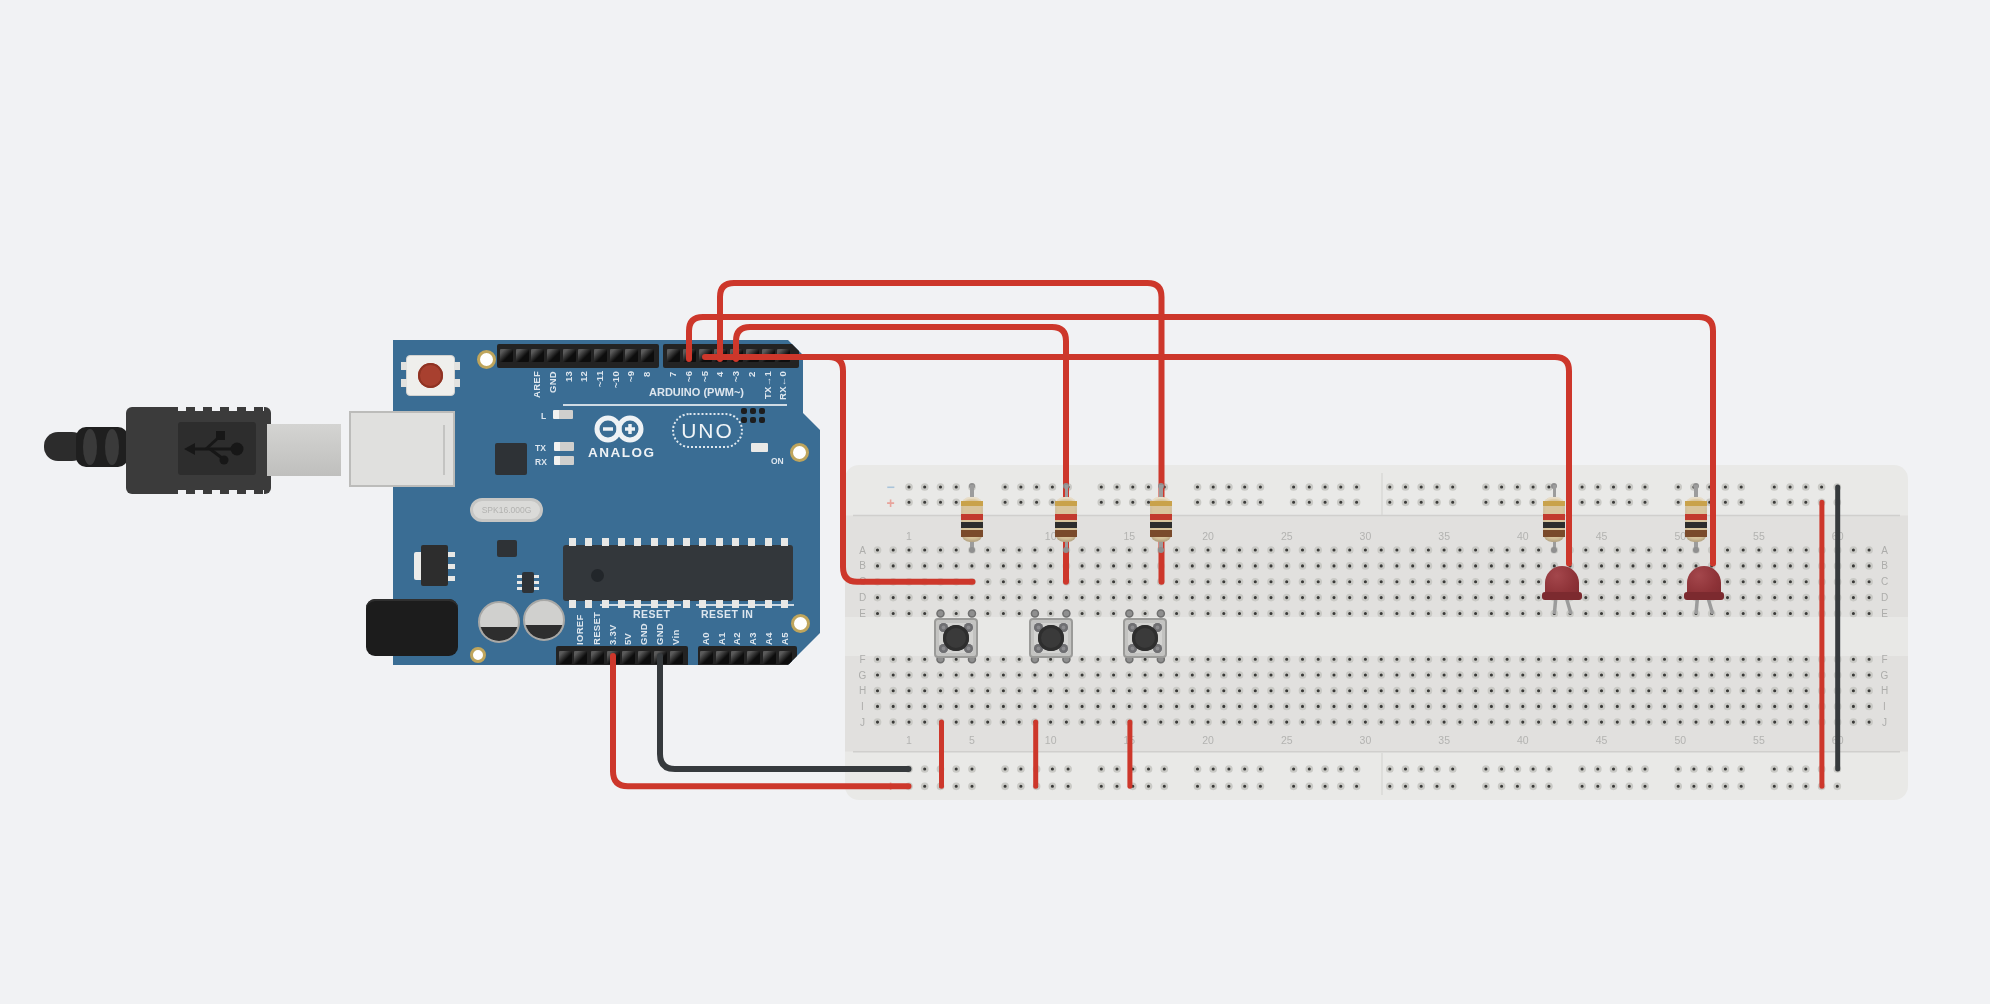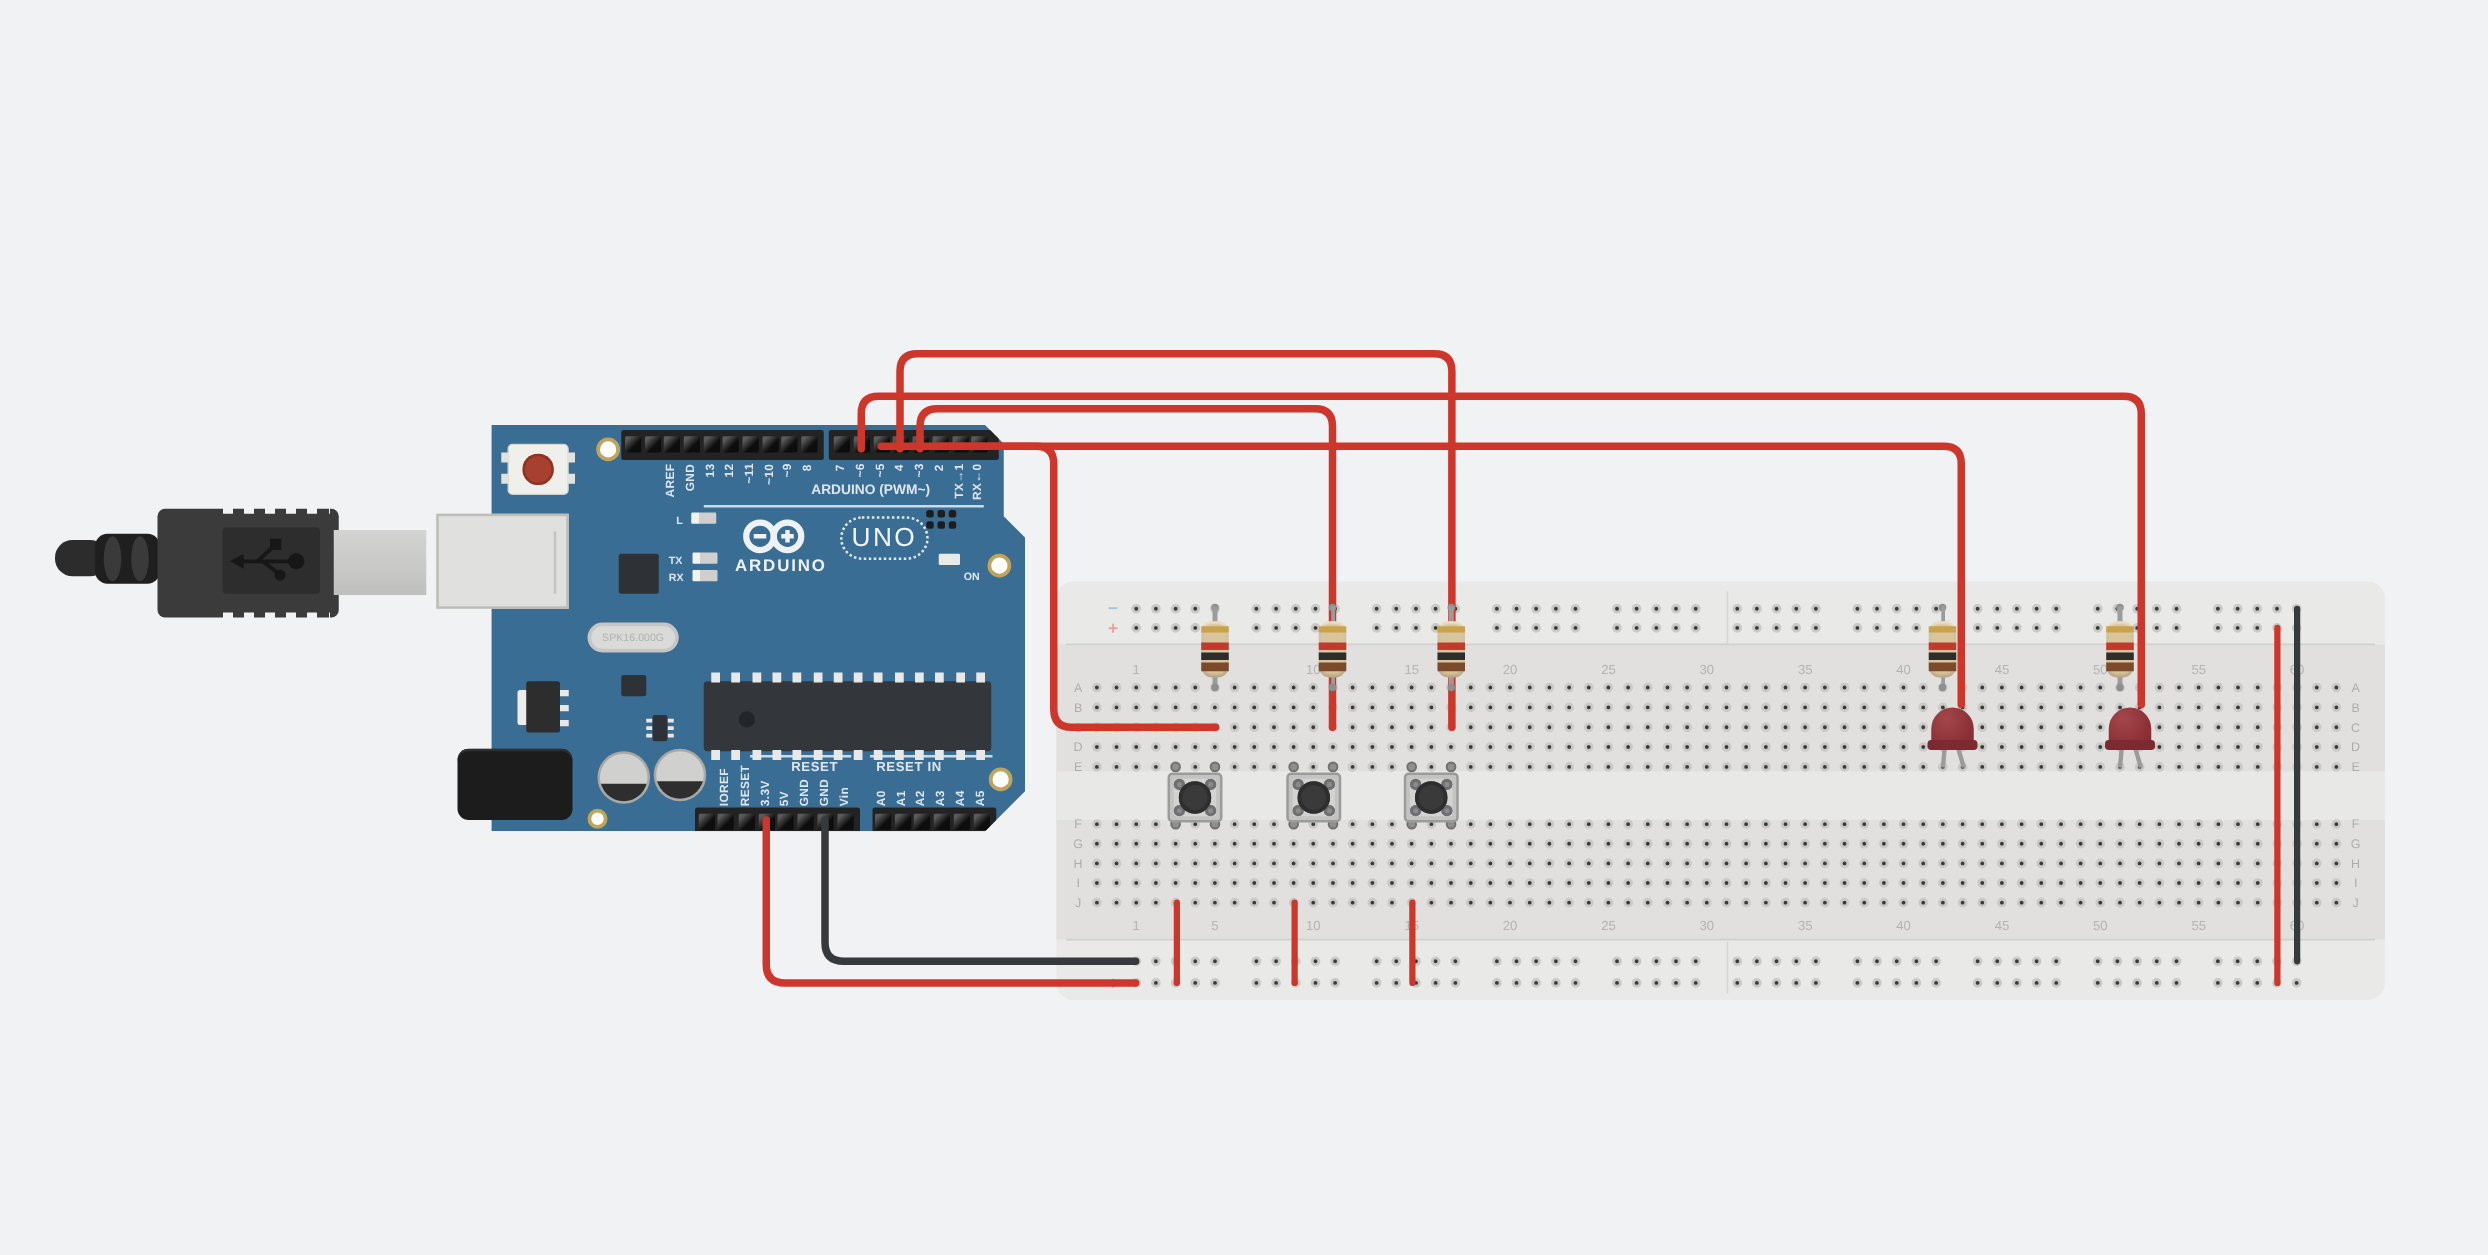--- a/index.html
+++ b/index.html
@@ -1008,21 +1008,21 @@
     <div class="ledbar" style="left:358px;top:103px;width:17px;background:#e9e9e7;"></div>
     <div class="ledlbl" style="left:378px;top:116px;">ON</div>
 
     <svg class="abs" style="left:197px;top:74px;" width="58" height="30" viewBox="0 0 58 30">
       <circle cx="18" cy="15" r="11" fill="none" stroke="#eef2f5" stroke-width="5"></circle>
       <circle cx="40" cy="15" r="11" fill="none" stroke="#eef2f5" stroke-width="5"></circle>
       <line x1="13" y1="15" x2="23" y2="15" stroke="#eef2f5" stroke-width="3.5"></line>
       <line x1="35" y1="15" x2="45" y2="15" stroke="#eef2f5" stroke-width="3.5"></line>
       <line x1="40" y1="10" x2="40" y2="20" stroke="#eef2f5" stroke-width="3.5"></line>
     </svg>
-    <div id="brand">ARDUINO</div>
+    <div id="brand">ANALOG</div>
     <div id="unobadge">UNO</div>
 
     <div id="crystal">SPK16.000G</div>
     <div class="darksq" style="left:102px;top:103px;width:32px;height:32px;"></div>
     <div class="darksq" style="left:104px;top:200px;width:20px;height:17px;"></div>
 
     <div>
       <div class="whiteleg" style="position:absolute;left:124px;top:235px;width:5px;height:3px;"></div>
       <div class="whiteleg" style="position:absolute;left:124px;top:241px;width:5px;height:3px;"></div>
       <div class="whiteleg" style="position:absolute;left:124px;top:247px;width:5px;height:3px;"></div>

